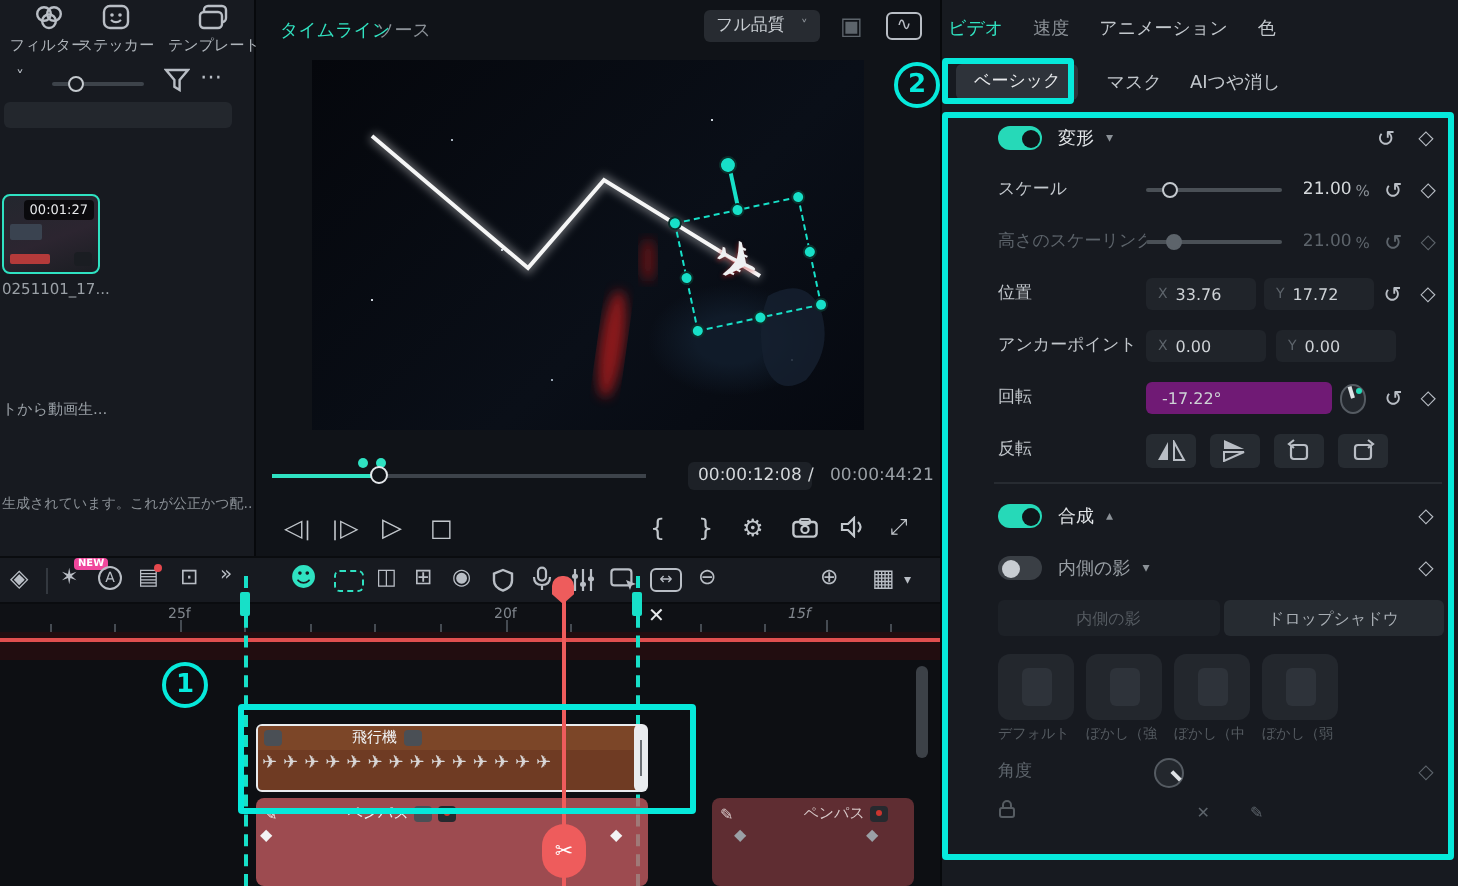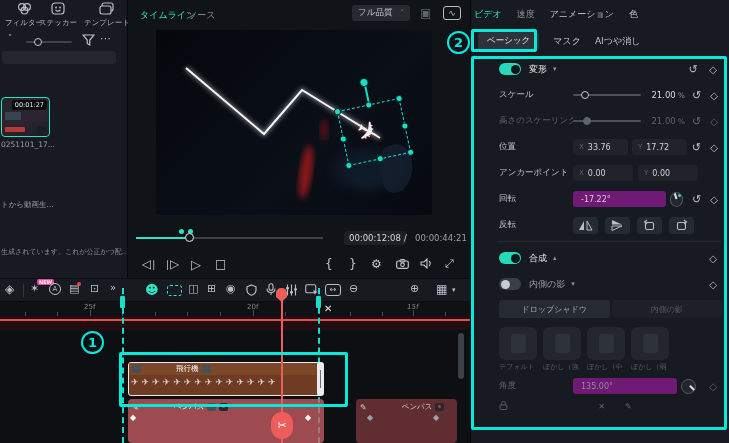--- a/index.html
+++ b/index.html
@@ -319,21 +319,21 @@
 
     <span class="tb icon" style="left:410px;">⊕</span>
     <span class="tb icon" style="left:436px; font-size:12px;">▦</span>
     <span class="tb icon" style="left:452px; font-size:7px; top:8px;">▾</span>
   </div>
 
   <div id="timeline-body" class="abs"></div>
   <div id="ruler" class="abs">
     <span class="ruler-lbl" style="left:84px;">25f</span>
     <span class="ruler-lbl" style="left:247px;">20f</span>
-    <span class="ruler-lbl" style="left:407px;font-style:italic;">15f</span>
+    <span class="ruler-lbl" style="left:394px;font-style:italic;">15f</span>
     <span class="tick" style="left:25px;"></span>
       <span class="tick" style="left:57px;"></span>
     <span class="tick" style="left:90px; height:6px;"></span>
       <span class="tick" style="left:122px;"></span>
     <span class="tick" style="left:155px;"></span>
       <span class="tick" style="left:187px;"></span>
     <span class="tick" style="left:220px;"></span>
       <span class="tick" style="left:253px; height:6px;"></span>
     <span class="tick" style="left:285px;"></span>
       <span class="tick" style="left:350px;"></span>
@@ -529,22 +529,22 @@
       <span class="toggle off">
           <span class="knob"></span>
         </span>
       <span class="sec-title" style="color:#9aa0a6;">内側の影</span>
       <span class="caret">▾</span>
       <span class="rowspace"></span>
       <span class="kf-ic dim">◇</span>
     </div>
 
     <div class="prow" style="gap:2px; height:24px;">
+      <span class="shtab" style="background:#1d2127; color:#565c62;">内側の影</span>
       <span class="shtab" style="background:#262b31; color:#a7adb3;">ドロップシャドウ</span>
-      <span class="shtab" style="background:#1d2127; color:#565c62;">内側の影</span>
     </div>
 
     <div class="prow" style="height:40px; padding-top:4px;">
       <span class="preset">
           <span class="inner"></span>
         </span>
       <span class="preset">
           <span class="inner"></span>
         </span>
       <span class="preset">
@@ -556,23 +556,20 @@
     </div>
     <div class="prow" style="height:12px;">
       <span class="preset-lbl">デフォルト</span>
       <span class="preset-lbl">ぼかし（強</span>
       <span class="preset-lbl">ぼかし（中</span>
       <span class="preset-lbl">ぼかし（弱</span>
     </div>
 
     <div class="prow dimrow">
       <span class="plabel dimlbl">角度</span>
-      <span class="widebox" style="color:#8b9197;">
-          <span>135.00°</span>
-        </span>
       <span class="knobdial">
           <span class="needle" style="transform:rotate(-45deg);"></span>
         </span>
       <span class="rowspace"></span>
       <span class="kf-ic dim">◇</span>
     </div>
 
     <div class="prow" style="height:14px;">
       <span><svg width="9" height="9">
             <rect x="1" y="4" width="7" height="4.5" rx="1" fill="none" stroke="#565c62" stroke-width="1"></rect>

